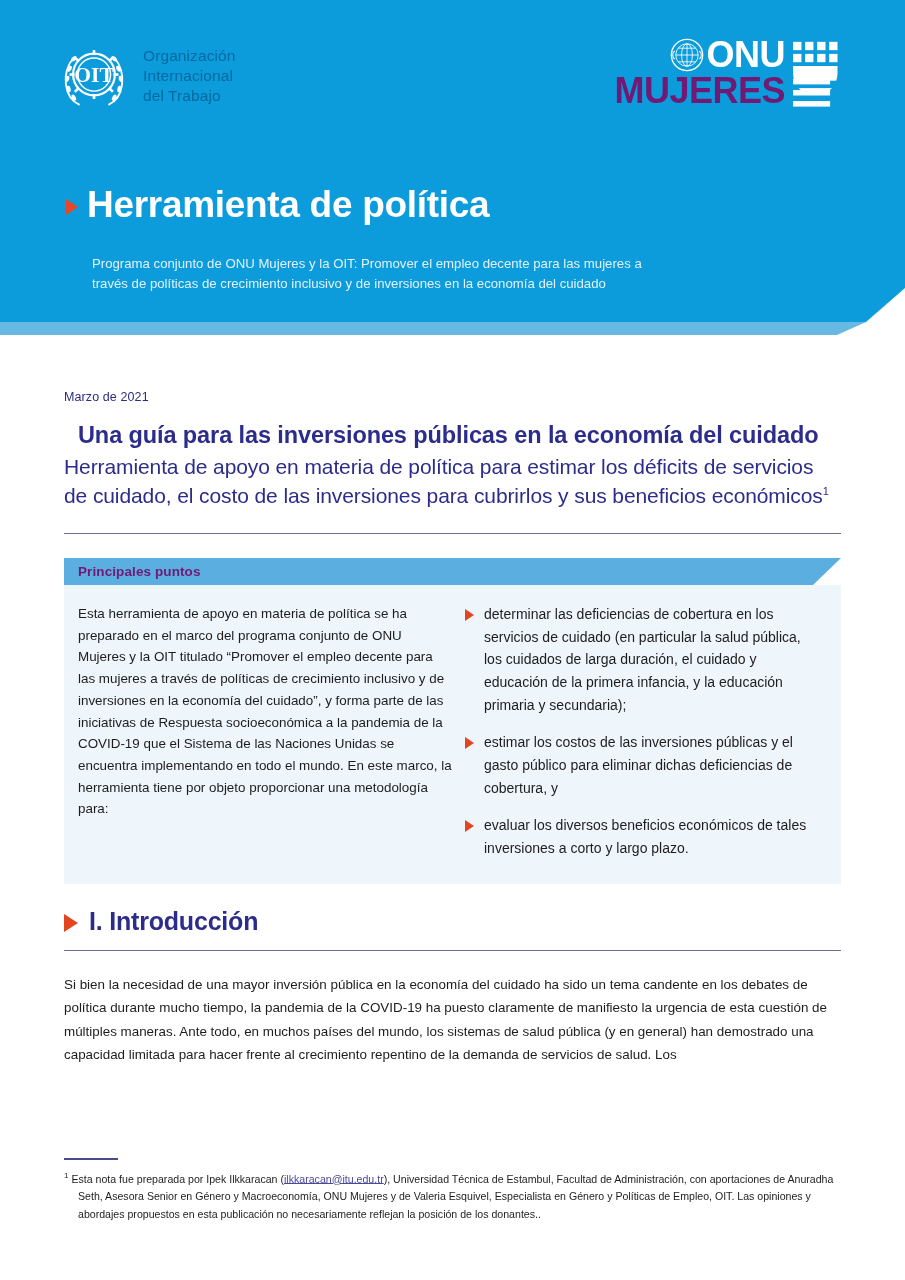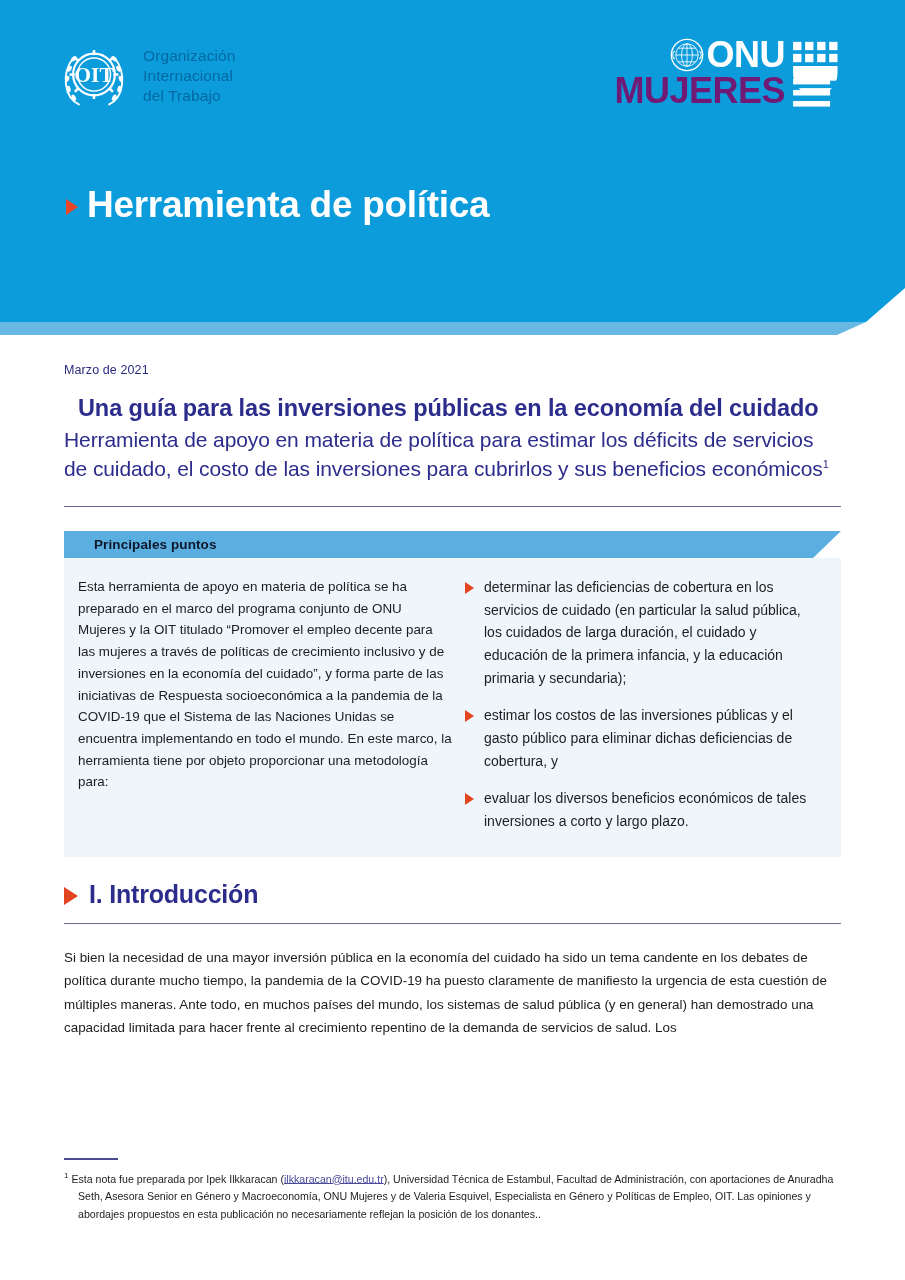--- a/index.html
+++ b/index.html
@@ -125,21 +125,21 @@
   .page {
     position: absolute;
     left: 0; top: 334px;
     width: 905px;
   }
   .content { margin: 0 64px; }
 
   .doc-date {
     color: #2c2c80;
     font-size: 12.5px;
-    margin-top: 29px;
+    margin-top: 56px;
     letter-spacing: .1px;
   }
 
   .title-main {
     color: #2c2c8c;
     font-size: 23.5px;
     font-weight: 700;
     line-height: 1.28;
     margin-top: 16px;
     letter-spacing: -0.1px;
@@ -166,24 +166,24 @@
   .keybox-header {
     position: relative;
     height: 27px;
     background: #5aaee0;
     -webkit-clip-path: polygon(0 0, 777px 0, 749px 27px, 0 27px);
     clip-path: polygon(0 0, 777px 0, 749px 27px, 0 27px);
     display: flex;
     align-items: center;
   }
   .keybox-header-label {
-    color: #0f172a;
+    color: #701a75;
     font-size: 13.5px;
     font-weight: 700;
-    padding-left: 30px;
+    padding-left: 14px;
     letter-spacing: .1px;
   }
   .keybox-body {
     background: #eef5fb;
     display: flex;
     padding: 18px 20px 24px 14px;
     gap: 12px;
   }
   .keybox-col-left {
     width: 375px;
@@ -357,20 +357,21 @@
         <rect x="2" y="54" width="40" height="6"></rect>
         <rect x="2" y="66" width="40" height="6"></rect>
       </g>
     </svg>
   </div>
 
   <div class="banner-headline">
     <span class="tri-red"></span>
     <span class="banner-title">Herramienta de política</span>
   </div>
+  <div class="banner-sub">Programa conjunto de ONU Mujeres  y la OIT: Promover el empleo decente para las mujeres a través de políticas de crecimiento inclusivo y de inversiones en la economía del cuidado</div>
 </div>
 
 <div class="page">
   <div class="content">
 
     <div class="doc-date">Marzo de 2021</div>
 
     <div class="title-main">Una guía para las inversiones públicas en la economía del cuidado</div>
     <div class="title-sub"><span>Herramienta de apoyo en materia de política para estimar los déficits de servicios de cuidado, el costo de las inversiones para cubrirlos y sus beneficios económicos</span><sup>1</sup></div>
 

